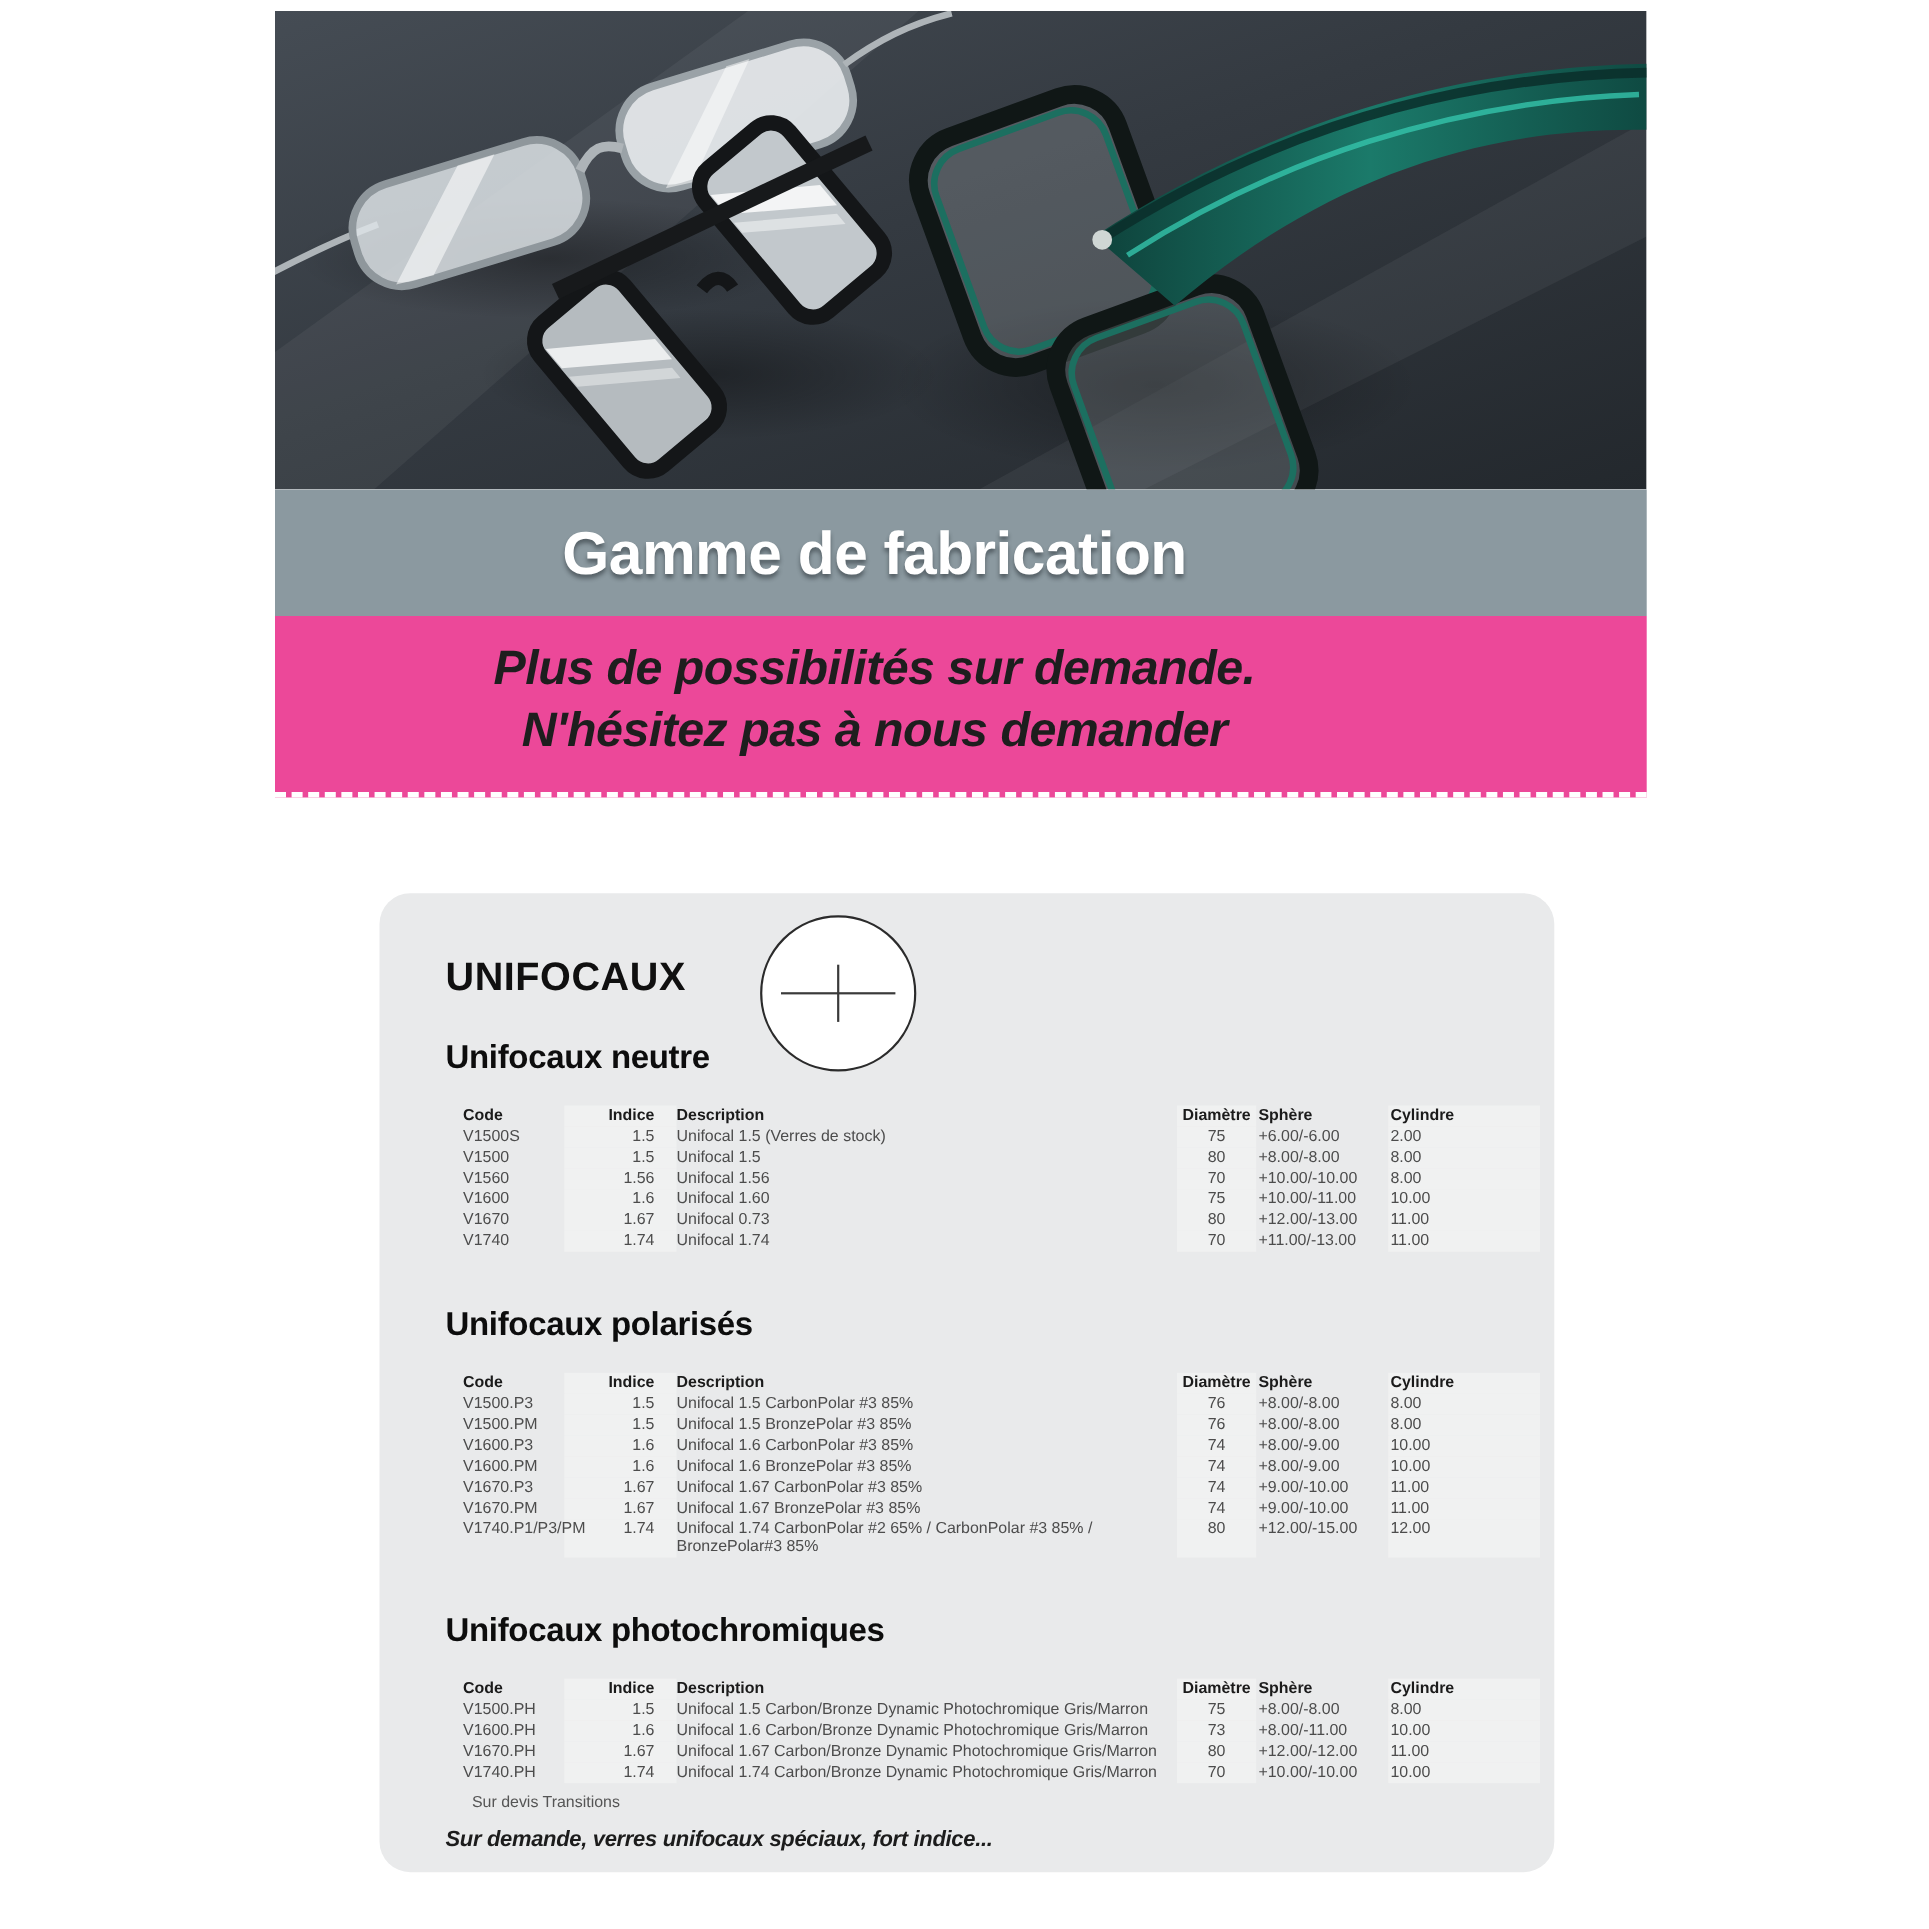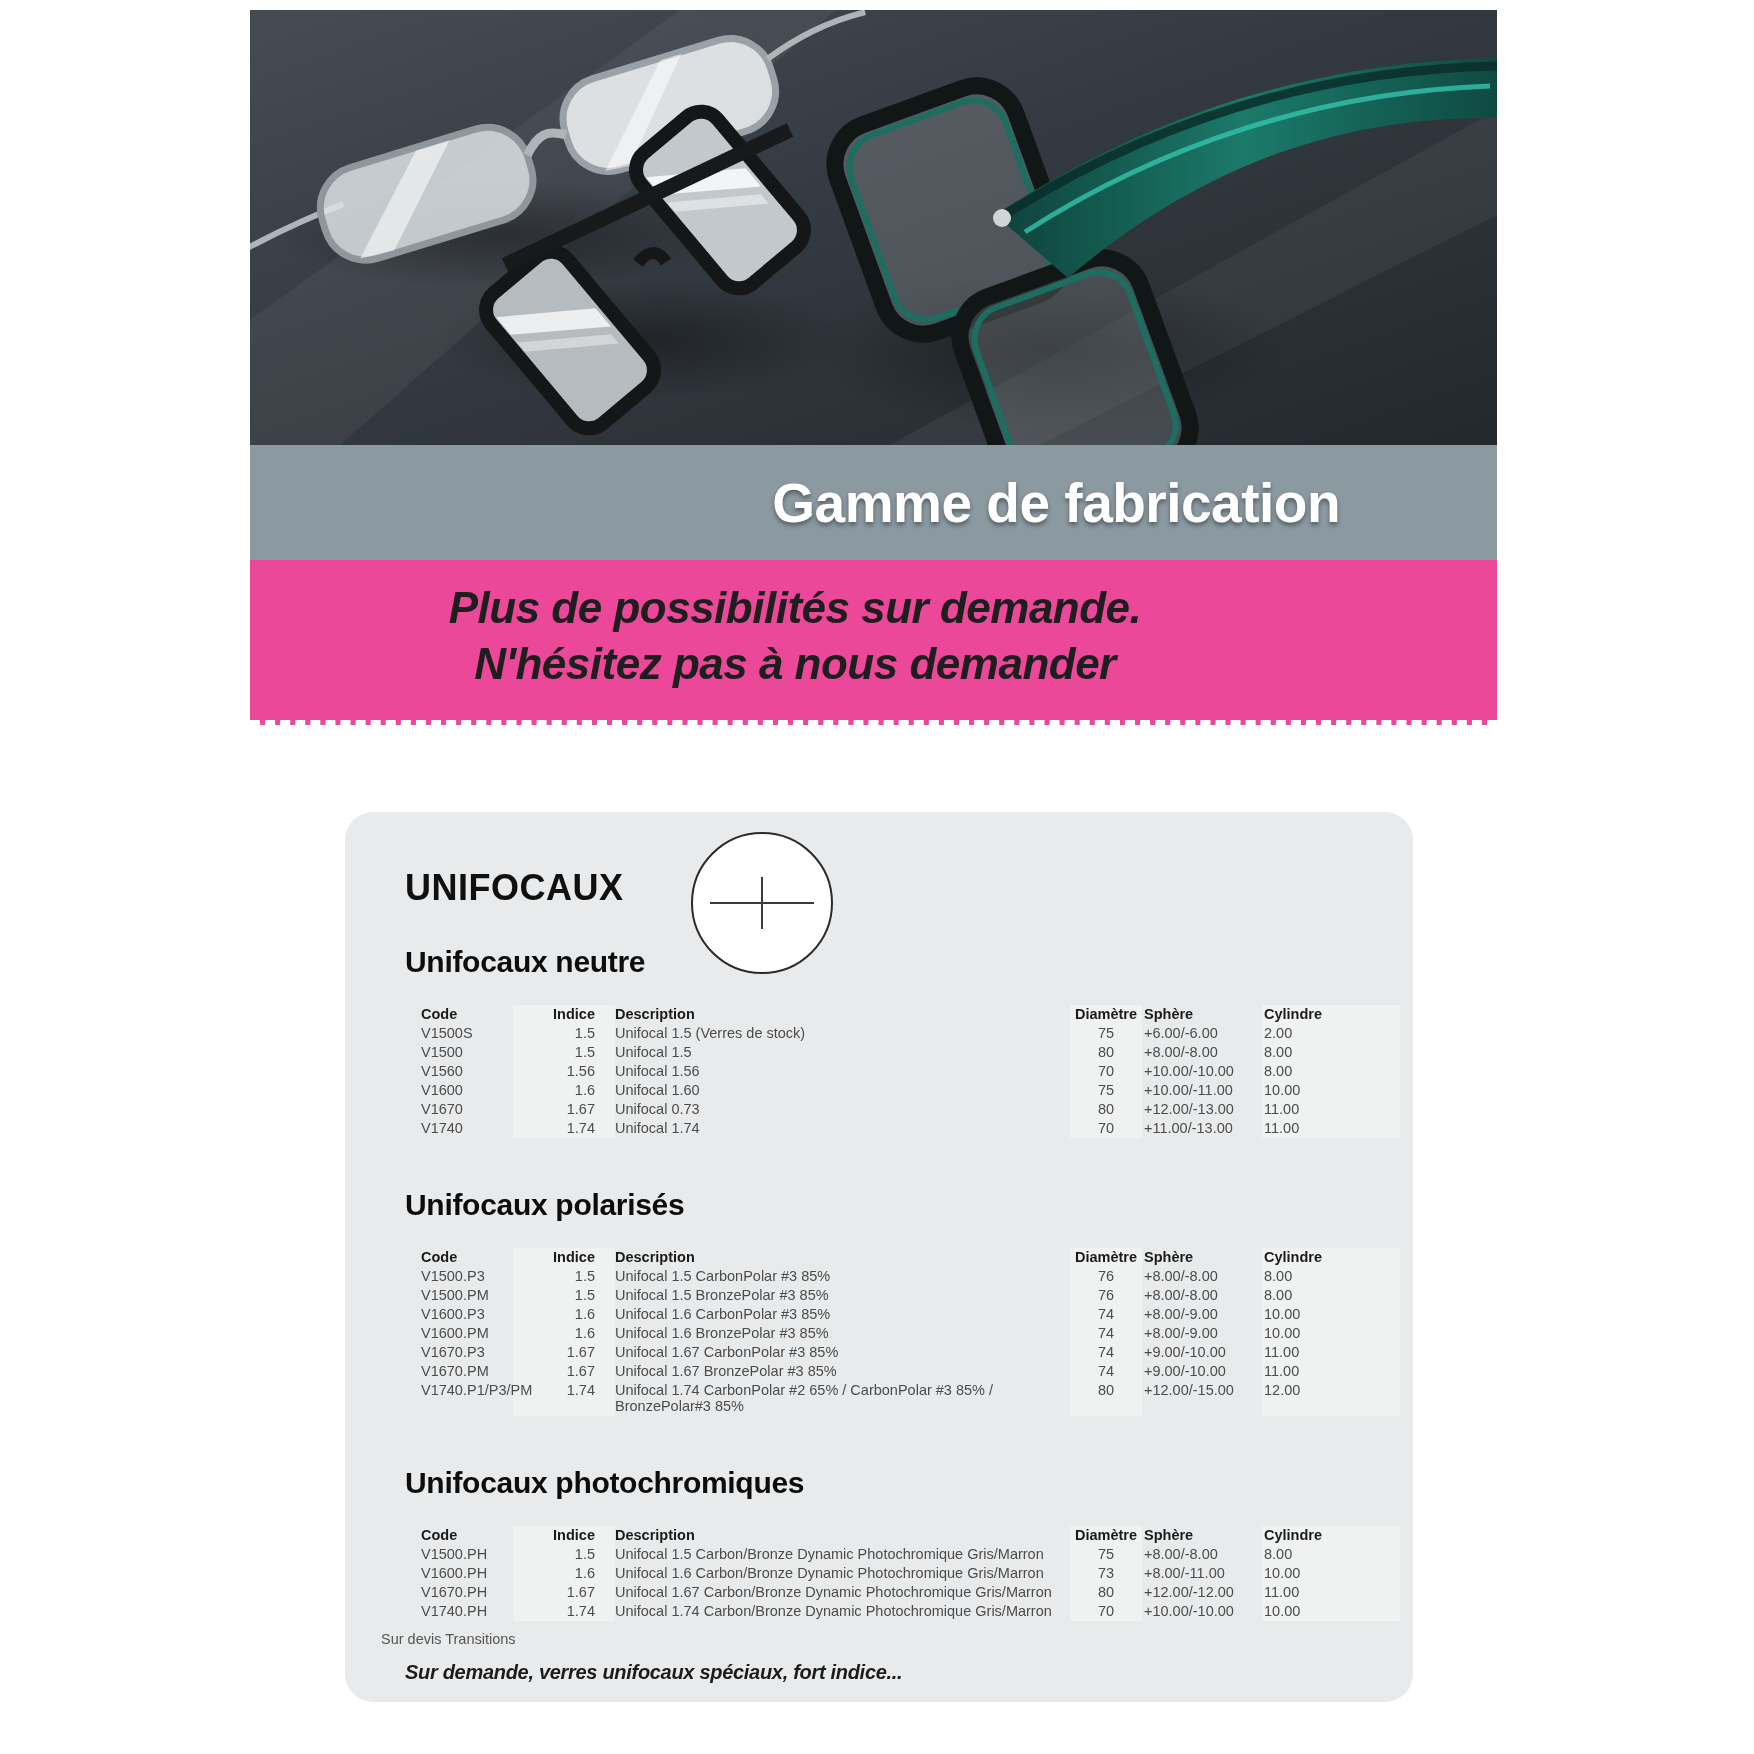--- a/index.html
+++ b/index.html
@@ -13,21 +13,21 @@
   .hero{position:absolute;left:250px;top:10px;width:1247px;}
   .hero-photo{width:1247px;height:435px;overflow:hidden;}
   .hero-photo svg{display:block;}
   .hero-banner{
     width:1247px;height:115px;background:#8b99a0;
     display:flex;align-items:center;
   }
   .hero-text-col{width:1090px;text-align:center;}
   .hero-banner h1{
     margin:0;font-size:55px;font-weight:700;color:#ffffff;
-    letter-spacing:-0.5px;text-shadow:0 3px 4px rgba(18,24,28,.45);text-align:right;
+    letter-spacing:-0.5px;text-shadow:0 3px 4px rgba(18,24,28,.45);
   }
   .hero-quote{
     width:1247px;background:#ec4899;
     padding:20px 0 28px 0;
     border-bottom:5px dashed #ffffff;
     box-sizing:border-box;display:flex;
   }
   .hero-quote p{
     margin:0;font-size:44px;line-height:56px;font-weight:700;font-style:italic;
     color:#1e1e1e;letter-spacing:-0.5px;
@@ -64,21 +64,21 @@
   }
   table.range td{padding:1px 0 2px 0;line-height:16px;vertical-align:top;}
   table.range .c0{width:92px;}
   table.range .c1{width:82px;text-align:right;padding-right:20px;background:#f0f1f1;}
   table.range .c2{width:455px;}
   table.range .c3{width:72px;text-align:center;background:#f0f1f1;}
   table.range .c4{width:118px;padding-left:2px;}
   table.range .c5{width:136px;padding-left:2px;background:#f0f1f1;}
 
   .footnote{
-    margin:10px 0 0 36px;font-size:14.5px;color:#555555;
+    margin:10px 0 0 84px;font-size:14.5px;color:#555555;
   }
   .footer-note{
     margin:14px 12px 0 60px;font-size:20px;font-weight:700;font-style:italic;
     color:#1c1c1c;letter-spacing:-0.3px;
   }
 </style>
 </head>
 <body>
 
 <div class="page">

